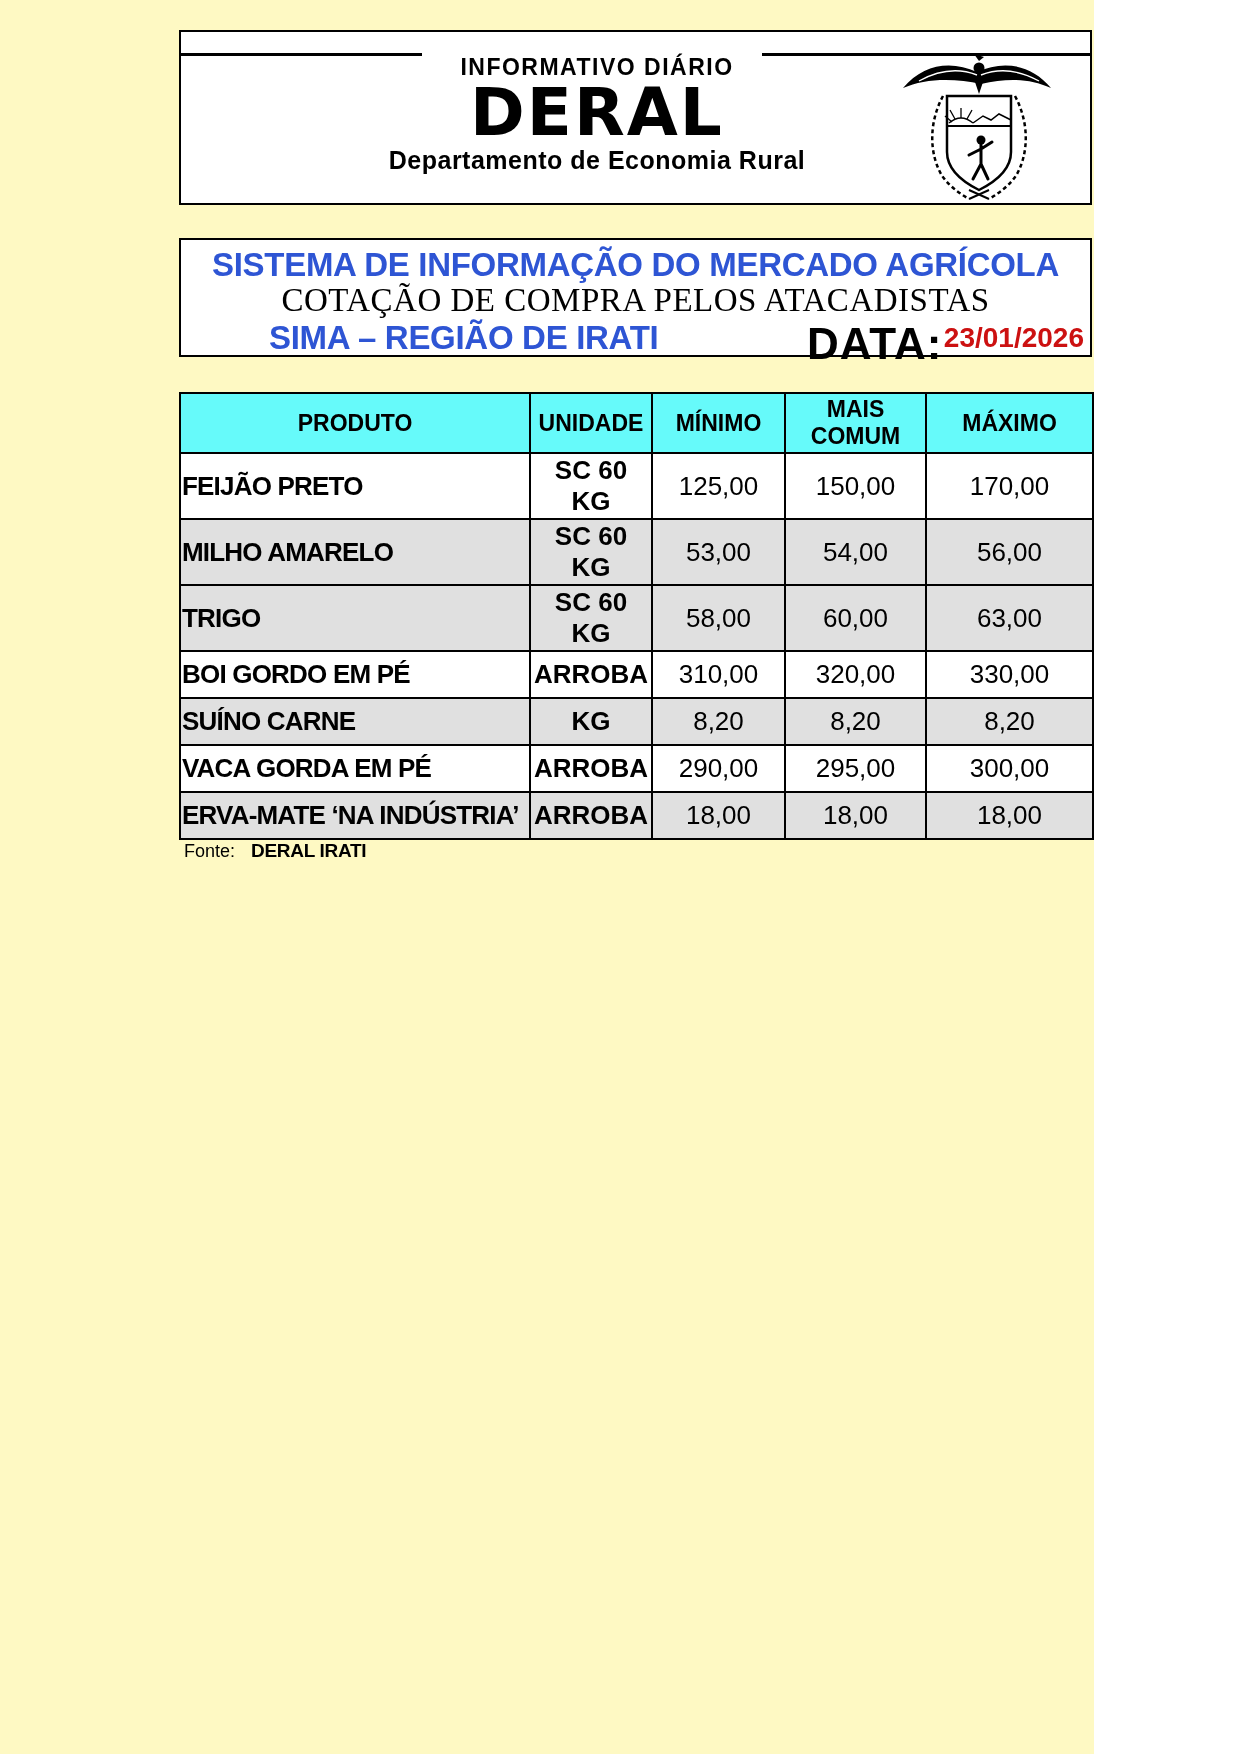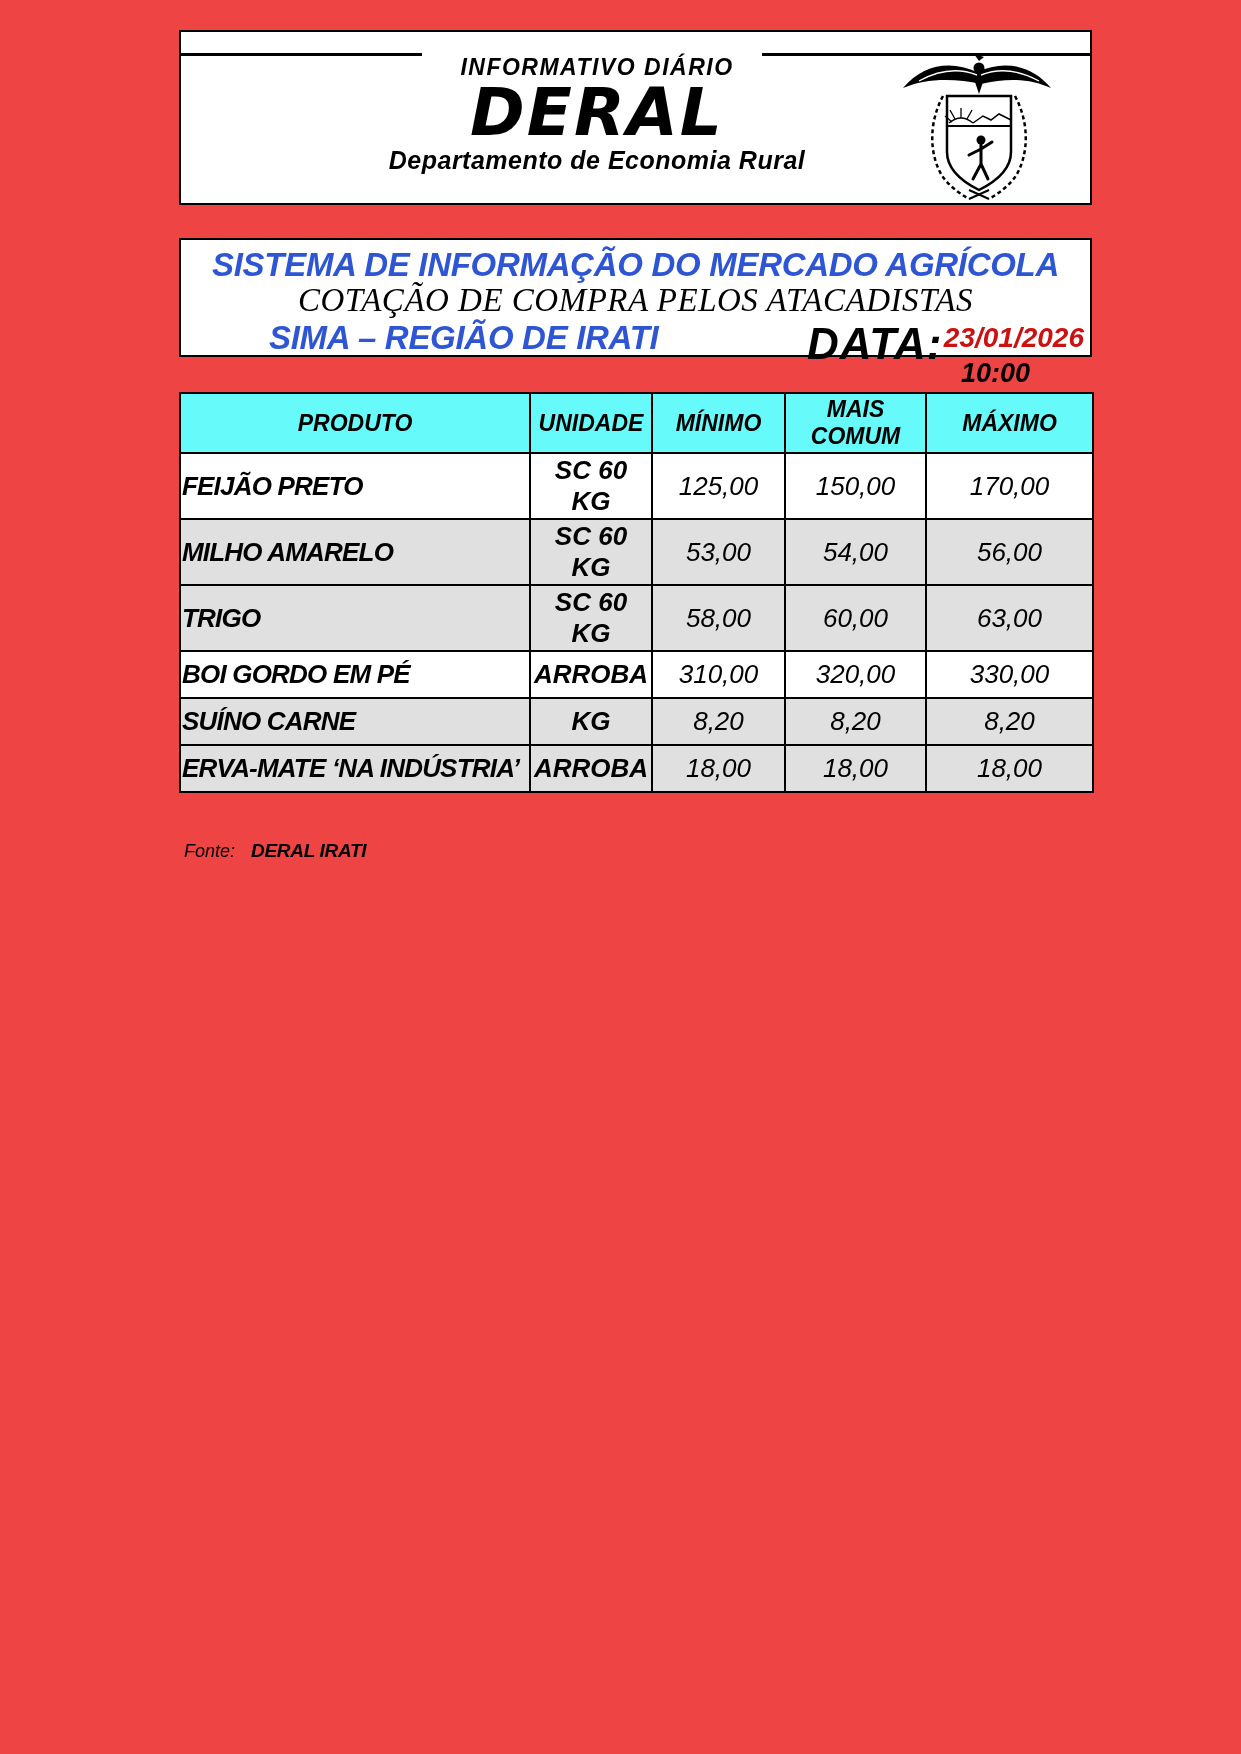--- a/index.html
+++ b/index.html
@@ -1,17 +1,17 @@
 <!DOCTYPE html>
 <html><head>
 <meta charset="utf-8">
 <style>
   html,body{margin:0;padding:0;background:#fff;}
-  #page{position:relative;width:1241px;height:1754px;background:#ef4444;
-        font-family:"Liberation Sans",sans-serif;color:#000;overflow:hidden;font-style:italic;}
+  #page{position:relative;width:1094px;height:1754px;background:#fef9c3;
+        font-family:"Liberation Sans",sans-serif;color:#000;overflow:hidden;}
   .box{position:absolute;left:179px;width:913px;border:2px solid #000;box-sizing:border-box;background:#fff;}
 
   
   #header-box{top:30px;height:175px;}
   .hrule{position:absolute;top:21px;height:3px;background:#000;}
   #hrule-left{left:0;width:241px;}
   #hrule-right{left:581px;right:0;}
   #logo-block{position:absolute;left:156px;top:22px;width:520px;text-align:center;}
   .tagline{font-size:23px;font-weight:bold;letter-spacing:1.5px;}
   .logo-text{font-size:66px;font-weight:900;line-height:0.98;letter-spacing:2px;
@@ -96,21 +96,20 @@
   <div class="box" id="title-box">
     <div class="t1">SISTEMA DE INFORMAÇÃO DO MERCADO AGRÍCOLA</div>
     <div class="t2">COTAÇÃO DE COMPRA PELOS ATACADISTAS</div>
     <div class="t3">
       <span class="sima">SIMA – REGIÃO DE IRATI</span>
       <span class="data-label">DATA:</span>
       <span class="data-value">23/01/2026</span>
     </div>
   </div>
 
-  <div id="time-row">10:00</div>
 
   <table id="price-table">
     <colgroup>
       <col style="width:350px">
         <col style="width:122px">
         <col style="width:133px">
       <col style="width:141px">
         <col style="width:167px">
     </colgroup>
     <thead>
@@ -152,20 +151,27 @@
         <td class="num">320,00</td>
         <td class="num">330,00</td>
       </tr>
       <tr class="alt">
         <td class="prod">SUÍNO CARNE</td>
         <td class="unit">KG</td>
         <td class="num">8,20</td>
         <td class="num">8,20</td>
         <td class="num">8,20</td>
       </tr>
+      <tr>
+        <td class="prod">VACA GORDA EM PÉ</td>
+        <td class="unit">ARROBA</td>
+        <td class="num">290,00</td>
+        <td class="num">295,00</td>
+        <td class="num">300,00</td>
+      </tr>
       <tr class="alt">
         <td class="prod">ERVA-MATE ‘NA INDÚSTRIA’</td>
         <td class="unit">ARROBA</td>
         <td class="num">18,00</td>
         <td class="num">18,00</td>
         <td class="num">18,00</td>
       </tr>
     </tbody>
   </table>
 

